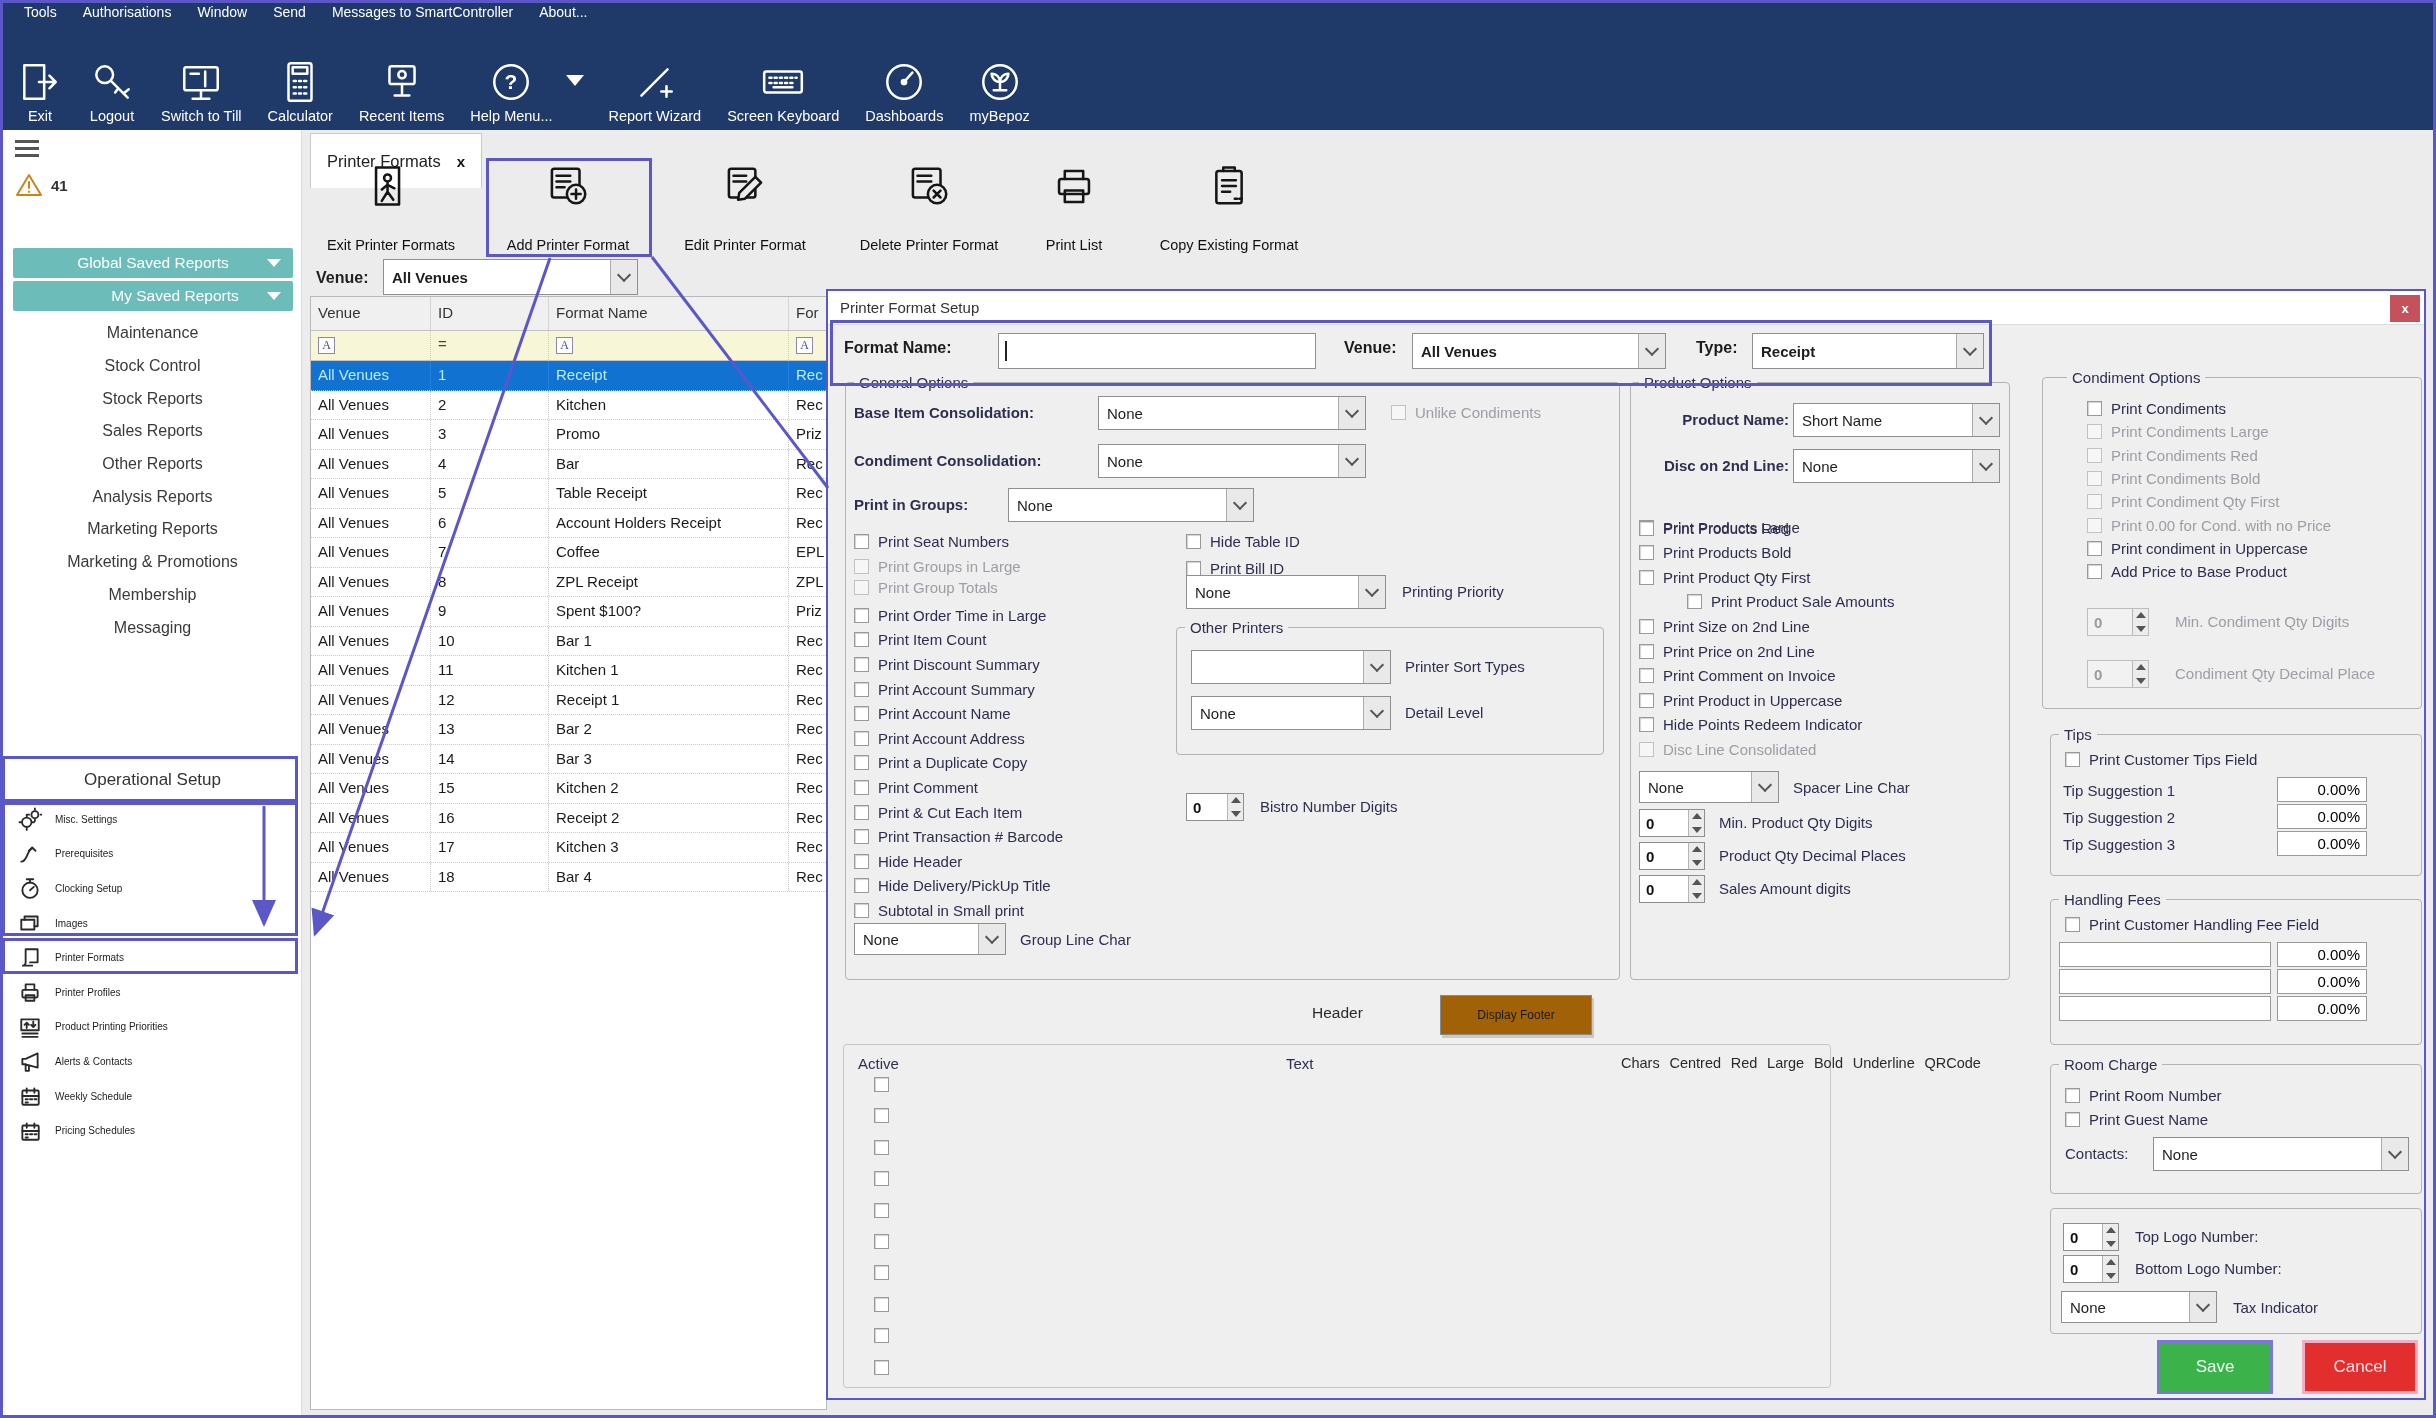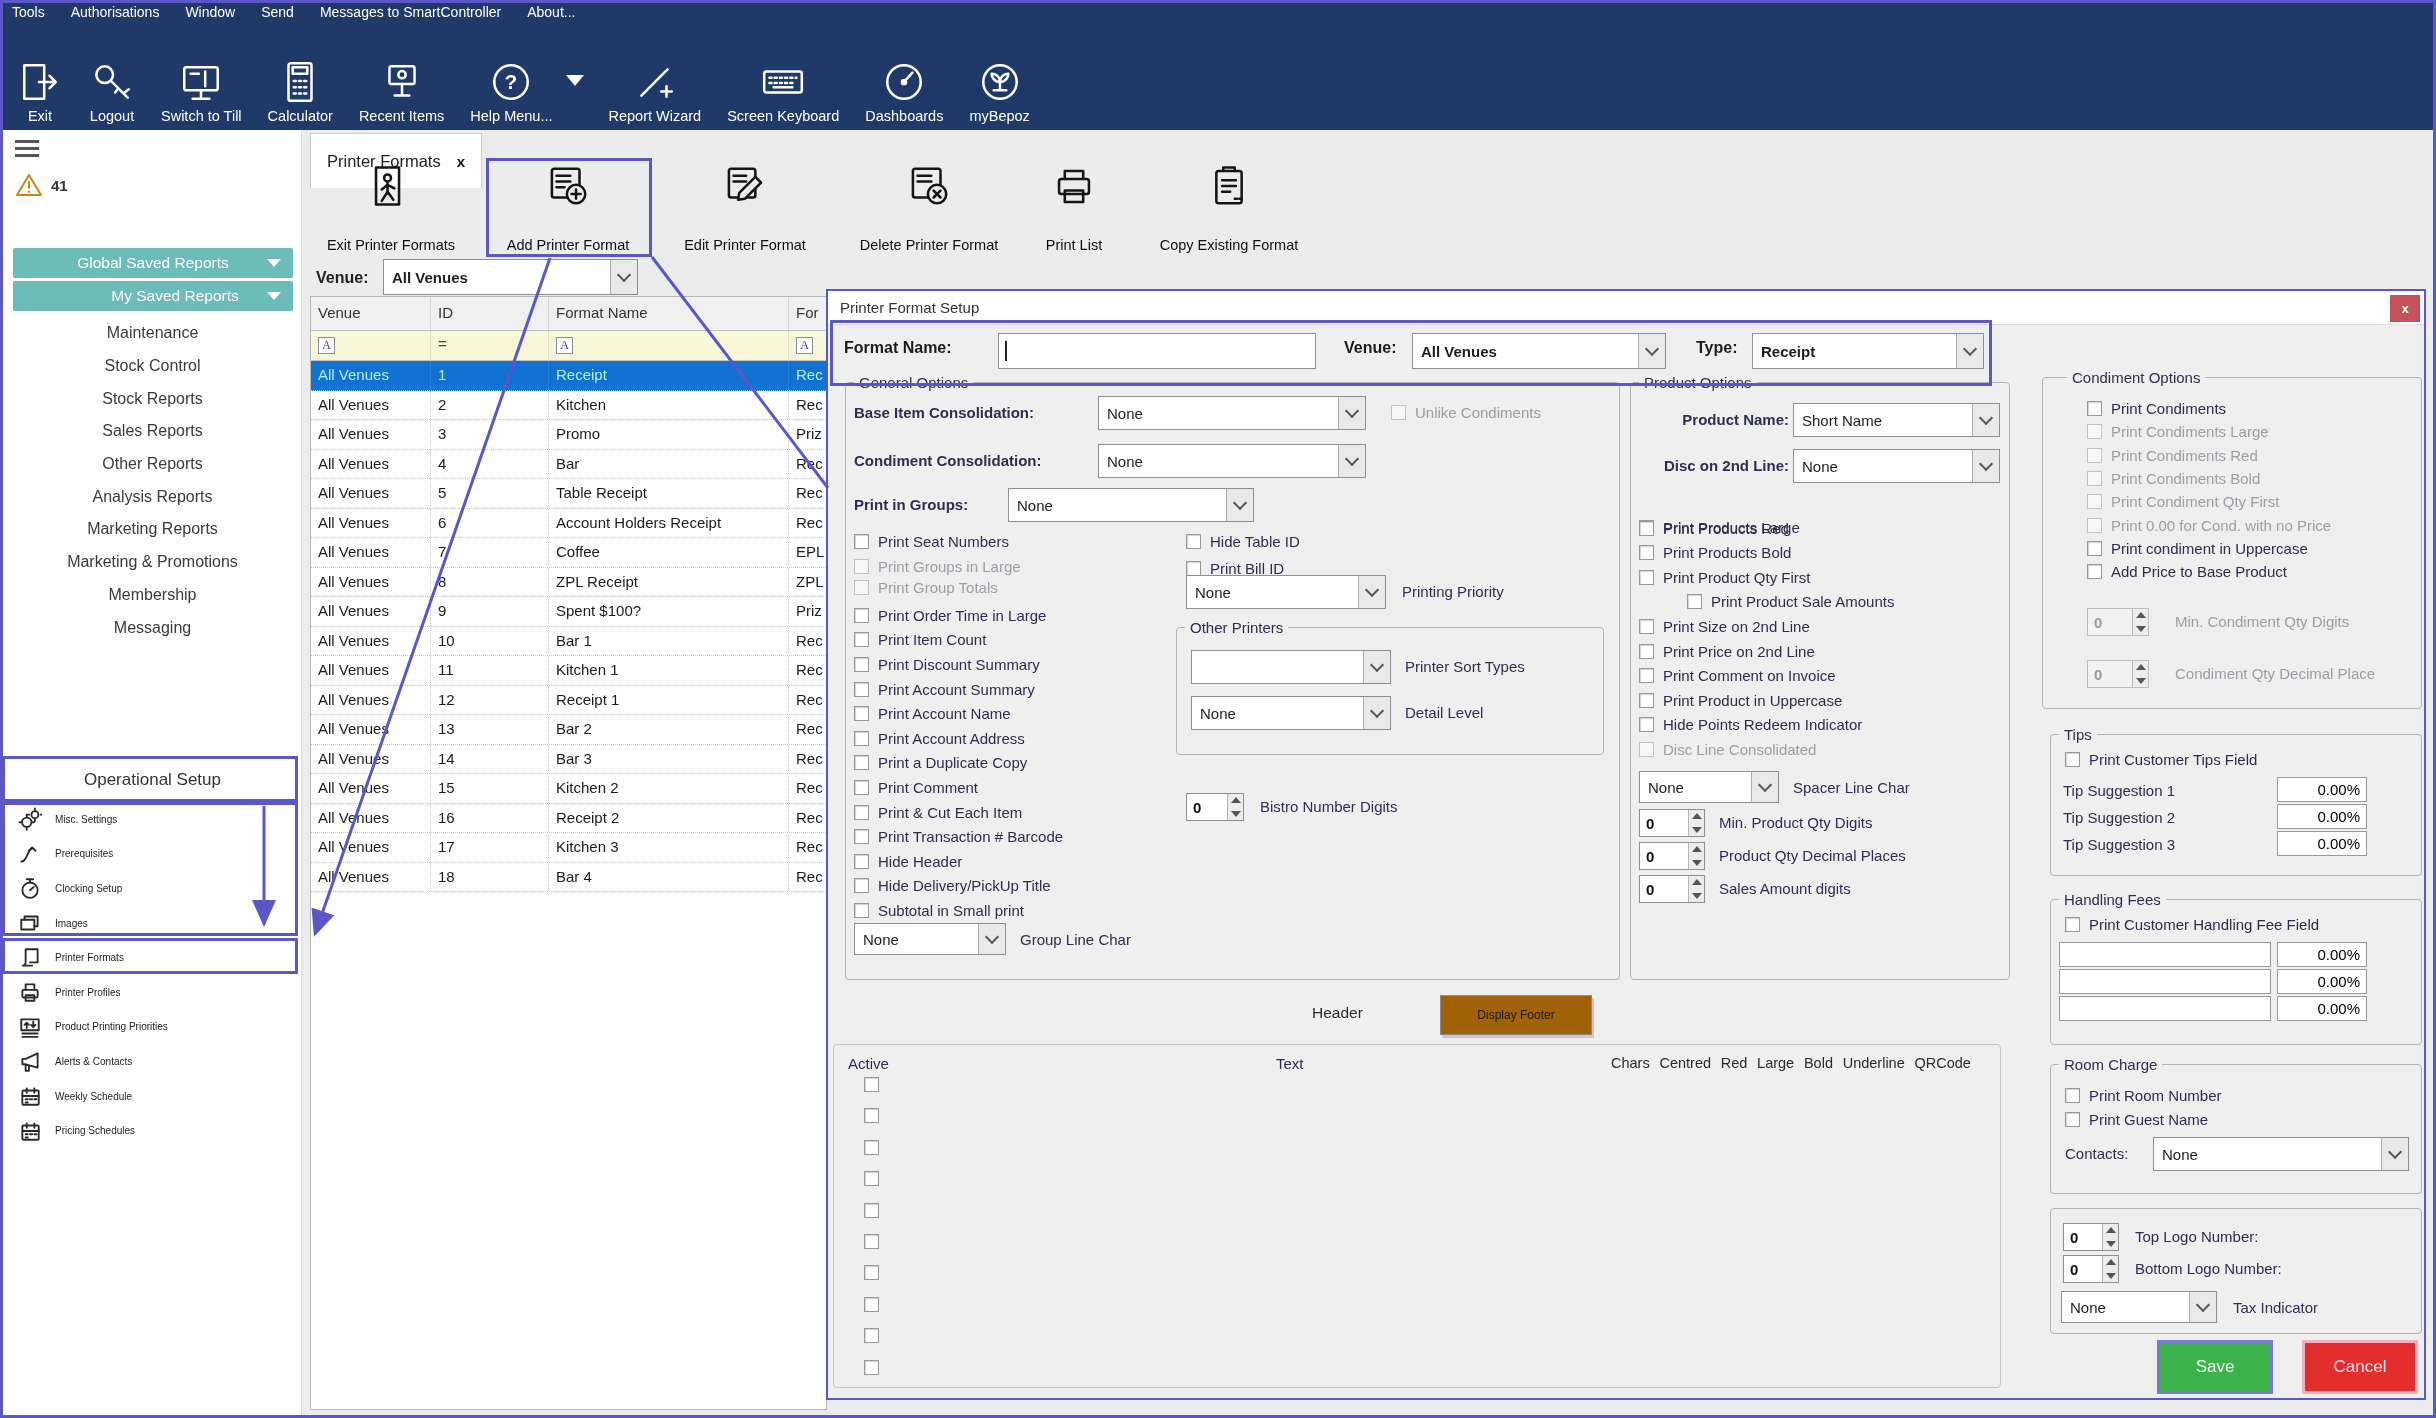--- a/index.html
+++ b/index.html
@@ -6,21 +6,21 @@
     --navy:#1f3a69; --teal:#6cbdb9; --annot:#5b57c7; --sel:#1272d2;
     --green:#3cb24b; --red:#e32e2e; --closered:#c5525a; --filtyel:#f7f7d8;
     --lbl:#2e2e50;
   }
   *{margin:0;padding:0;box-sizing:border-box;font-family:"Liberation Sans",sans-serif}
   html,body{width:2436px;height:1418px;overflow:hidden;background:#ececec}
   .page{position:relative;width:2436px;height:1418px}
 
   
   .menubar{position:absolute;left:0;top:0;width:2436px;height:24px;background:var(--navy);
-    display:flex;align-items:center;gap:26px;padding-left:12px}
+    display:flex;align-items:center;gap:26px;padding-left:24px}
   .mitem{color:#fff;font-size:14px;white-space:nowrap}
   .toolbar{position:absolute;left:0;top:24px;width:2436px;height:106px;background:var(--navy);
     display:flex;align-items:flex-end;padding:0 4px 6px}
   .tbtn{display:flex;flex-direction:column;align-items:center;gap:3px;padding:0 13px;color:#fff;
     font-size:14.5px;white-space:nowrap}
   .wic{stroke:#fff;fill:none;stroke-width:2.4;stroke-linecap:round;stroke-linejoin:round}
   .helpcaret{width:0;height:0;border-left:9px solid transparent;border-right:9px solid transparent;
     border-top:11px solid #fff;margin:0 12px 38px 0}
 
   
@@ -945,21 +945,21 @@
           <span class="ddbtn"></span>
         </div>
       <span class="txt" style="left:182px;top:90px">Tax Indicator</span>
     </div>
 
     <div class="savebtn">Save</div>
     <div class="cancelbtn">Cancel</div>
 
     <span class="ftab" style="left:484px;top:713px">Header</span>
     <div class="ftabbtn">Display Footer</div>
-    <div class="gb" style="left:5px;top:753px;width:1168px;height:344px;border-color:#c6c6c6">
+    <div class="gb" style="left:15px;top:753px;width:988px;height:344px;border-color:#c6c6c6">
       <span class="txt" style="left:14px;top:10px" id="colActive">Active</span>
       <span class="txt" style="left:442px;top:10px" id="colText">Text</span>
       <div class="fcols" id="colFlags">
           <span>Chars</span>
           <span>Centred</span>
           <span>Red</span>
           <span>Large</span>
           <span>Bold</span>
           <span>Underline</span>
           <span>QRCode</span>

